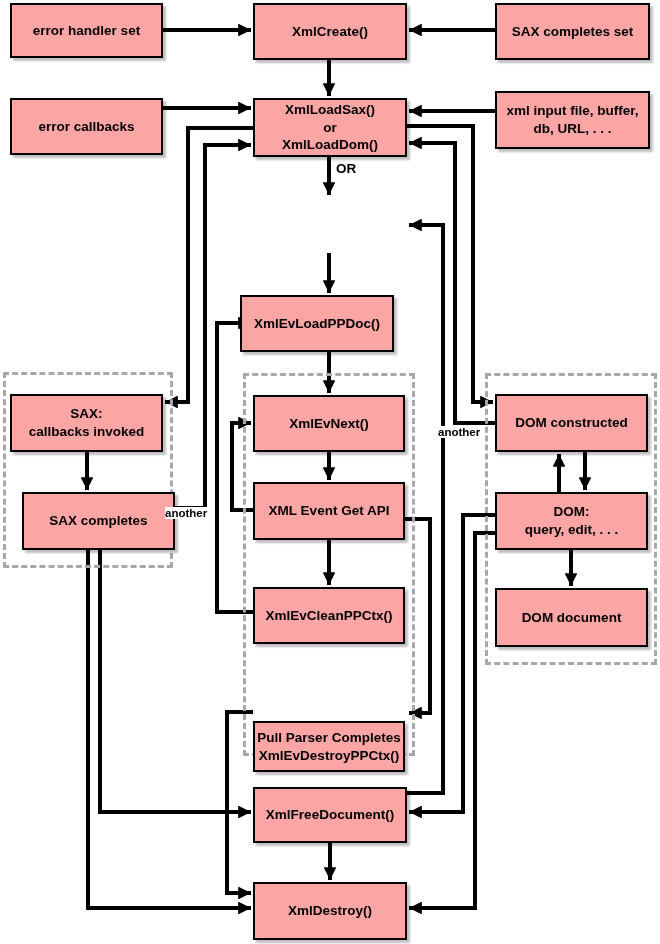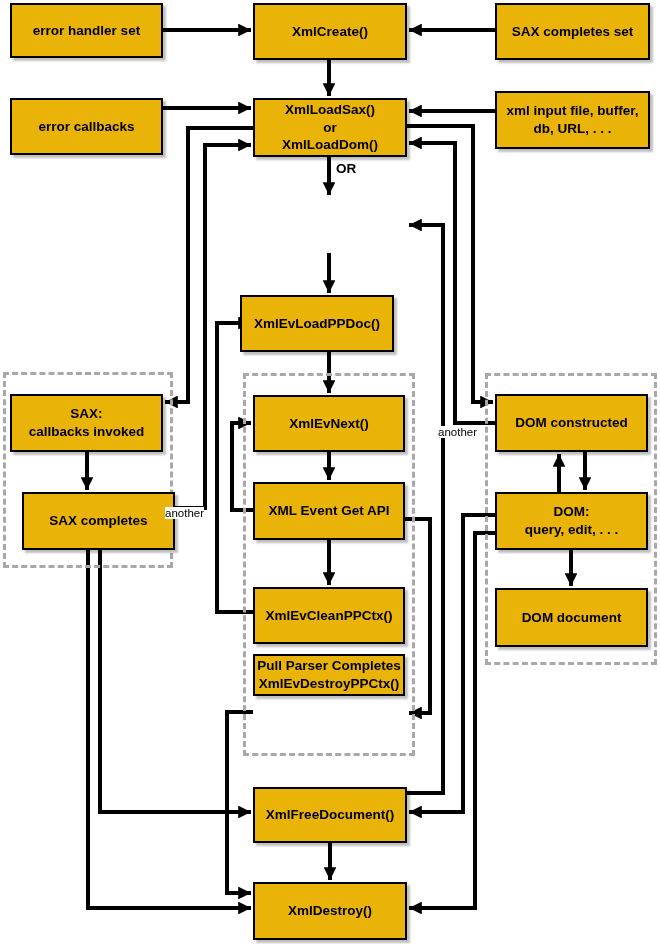--- a/index.html
+++ b/index.html
@@ -3,36 +3,36 @@
 <meta charset="utf-8">
 <style>
   html,body{margin:0;padding:0;background:#ffffff;}
   .stage{
     position:relative;width:660px;height:944px;background:#ffffff;overflow:hidden;
     font-family:"Liberation Sans",sans-serif;
   }
   svg.wires{position:absolute;left:0;top:0;z-index:1;}
   .node{
     position:absolute;z-index:3;box-sizing:border-box;
-    background:#eab308;border:2px solid #000000;
+    background:#fca5a5;border:2px solid #000000;
     display:flex;align-items:center;justify-content:center;
     text-align:center;font-weight:bold;font-size:13.5px;line-height:1.3;
     color:#000000;white-space:pre-line;
     box-shadow:3px 3px 2px rgba(0,0,0,0.25);
   }
   .group{
     position:absolute;z-index:2;box-sizing:border-box;
     border:3px dashed #a8a8a8;background:transparent;
   }
   .edge-label{
     position:absolute;z-index:4;color:#000000;background:#ffffff;
     white-space:nowrap;
   }
   .edge-label.or{font-weight:bold;font-size:13.5px;}
-  .edge-label.another{font-weight:normal;font-size:11.5px;}
+  .edge-label.another{font-weight:bold;font-size:11.5px;}
 </style>
 </head>
 <body>
 
 <div class="stage">
 
   <svg class="wires" width="660" height="944" viewBox="0 0 660 944">
     <defs>
       <marker id="arr" viewBox="0 0 10 10" refX="10" refY="5" markerWidth="3.6" markerHeight="3.2" orient="auto">
         <path d="M0,0 L10,5 L0,10 Z" fill="#000000"></path>
@@ -92,21 +92,21 @@
 
   <div class="node" style="left:240px;top:295px;width:154px;height:57px">XmlEvLoadPPDoc()</div>
 
   <div class="node" style="left:10px;top:394px;width:153px;height:58px">SAX:
 callbacks invoked</div>
   <div class="node" style="left:22px;top:492px;width:153px;height:58px">SAX completes</div>
 
   <div class="node" style="left:253px;top:395px;width:152px;height:57px">XmlEvNext()</div>
   <div class="node" style="left:253px;top:482px;width:152px;height:58px">XML Event Get API</div>
   <div class="node" style="left:253px;top:587px;width:152px;height:57px">XmlEvCleanPPCtx()</div>
-  <div class="node" style="left:253px;top:654px;width:152px;height:42px">Pull Parser Completes
+  <div class="node" style="left:253px;top:721px;width:152px;height:51px">Pull Parser Completes
 XmlEvDestroyPPCtx()</div>
 
   <div class="node" style="left:495px;top:394px;width:153px;height:58px">DOM constructed</div>
   <div class="node" style="left:495px;top:492px;width:153px;height:58px">DOM:
 query, edit, . . .</div>
   <div class="node" style="left:495px;top:588px;width:153px;height:59px">DOM document</div>
 
   <div class="node" style="left:253px;top:787px;width:154px;height:56px">XmlFreeDocument()</div>
   <div class="node" style="left:253px;top:882px;width:154px;height:58px">XmlDestroy()</div>
 

